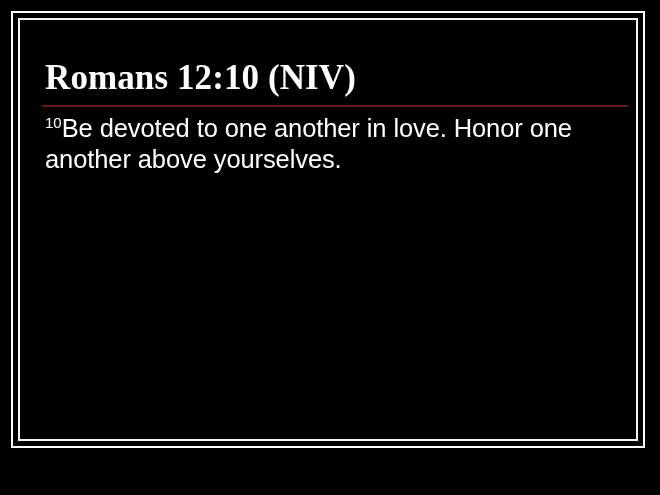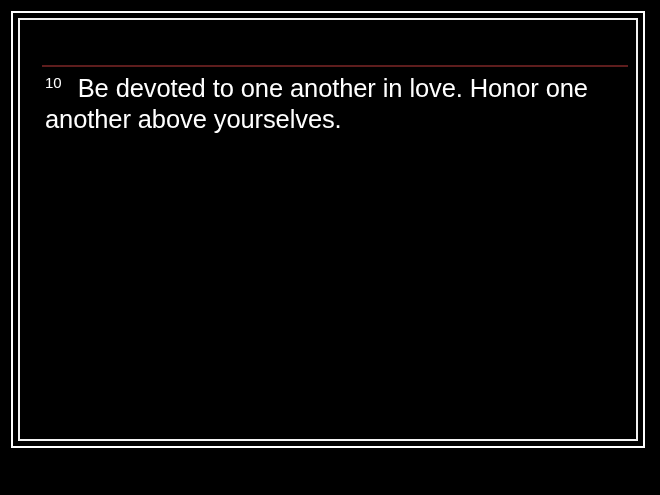--- a/index.html
+++ b/index.html
@@ -80,33 +80,34 @@
     padding: 0 0 0 3px;
     width: 570px;
     letter-spacing: -0.1px;
   }
 
   .verse-num {
     font-size: 15px;
     vertical-align: 9px;
     line-height: 0;
     letter-spacing: 0;
-    padding-right: 16px;
+    padding-right: 0;
   }
 </style>
 </head>
 <body>
 
 <div id="slide">
 
   <div class="frame-outer"></div>
   <div class="frame-inner"></div>
 
   <div class="content">
 
+    <h1 class="slide-title">Romans 12:10 (NIV)</h1>
 
     <div class="title-rule"></div>
 
     <p class="body-text">
       <span class="verse-num">10</span><span>Be devoted to one another in love. Honor one another above yourselves.</span>
     </p>
 
   </div>
 </div>
 

